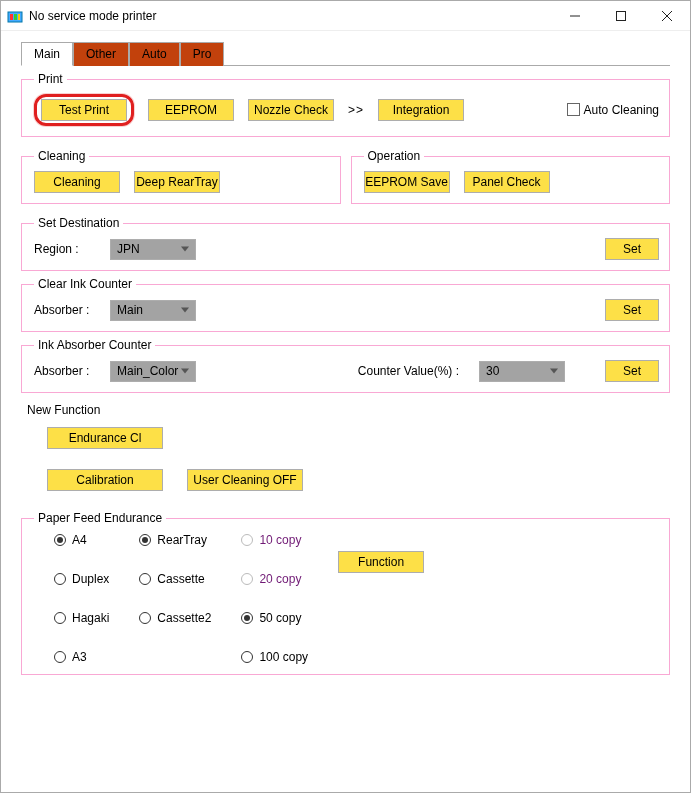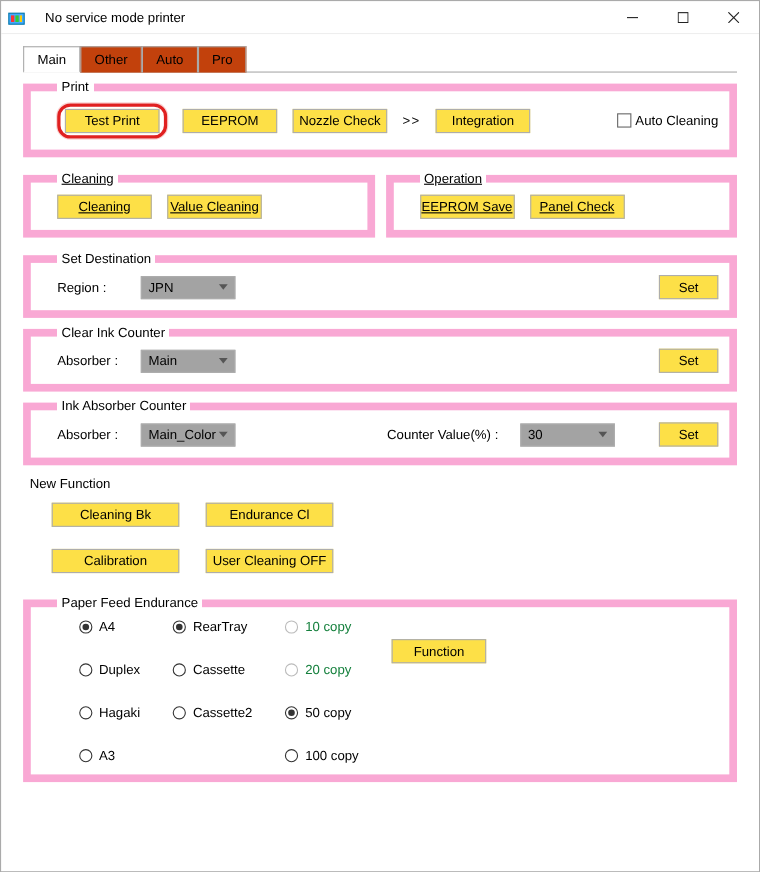--- a/index.html
+++ b/index.html
@@ -1,42 +1,42 @@
 <!DOCTYPE html>
 <html><head>
   <meta charset="utf-8">
   <style>
     * { box-sizing: border-box; font-family: "Segoe UI", Tahoma, sans-serif; font-size: 12px; }
     body { margin: 0; padding: 0; background: #fff; }
     .window { width: 691px; height: 793px; border: 1px solid #aaa; background: #fff; position: relative; }
-    .titlebar { height: 30px; display: flex; align-items: center; padding: 0 0 0 6px; border-bottom: 1px solid #eee; gap: 12px; }
+    .titlebar { height: 30px; display: flex; align-items: center; padding: 0 0 0 6px; border-bottom: 1px solid #eee; }
     .titlebar-icon { width: 16px; height: 16px; margin-right: 6px; }
     .titlebar-icon svg { width:16px; height:16px; }
     .titlebar-title { flex: 1; font-size: 12px; }
     .titlebar-btns { display: flex; }
     .titlebar-btn { width: 46px; height: 30px; display: flex; align-items: center; justify-content: center; }
     .titlebar-btn svg { width: 10px; height: 10px; stroke: #222; stroke-width: 1; fill: none; }
     .content { padding: 10px 20px; }
     .tabs { display: flex; border-bottom: 1px solid #aaa; margin-bottom: 4px; }
     .tab { padding: 4px 12px; border: 1px solid #aaa; border-bottom: none; background: #fff; margin-right: 0; position: relative; top: 1px; }
     .tab.active { background: #fff; border-bottom: 1px solid #fff; }
     .tab:not(.active) { background: #c2410c; }
-    fieldset { border: 7px solid #f9a8d4; margin: 6px 0; padding: 8px 10px 10px 24px; }
+    fieldset { border: 1px solid #f9a8d4; margin: 6px 0; padding: 8px 10px 10px 12px; }
     legend { font-size: 12px; padding: 0 4px; }
     .row { display: flex; align-items: center; gap: 14px; flex-wrap: wrap; }
     .btn { background: #fde047; border: 1px solid #adadad; padding: 3px 0; min-width: 86px; text-align: center; cursor: default; min-height: 22px; display: inline-flex; align-items: center; justify-content: center; }
     .select { border: 1px solid #adadad; background: #a3a3a3; min-width: 86px; height: 21px; display: inline-flex; align-items: center; padding: 0 6px; position: relative; }
     .select::after { content: ""; position: absolute; right: 6px; top: 50%; transform: translateY(-50%); width: 0; height: 0; border-left: 4px solid transparent; border-right: 4px solid transparent; border-top: 5px solid #555; }
     .checkbox { width: 13px; height: 13px; border: 1px solid #666; display: inline-block; margin-right: 4px; vertical-align: middle; }
     .radio { width: 12px; height: 12px; border: 1px solid #333; border-radius: 50%; display: inline-block; margin-right: 6px; vertical-align: middle; position: relative; }
     .radio.checked::after { content: ""; position: absolute; width: 6px; height: 6px; background: #333; border-radius: 50%; top: 50%; left: 50%; transform: translate(-50%,-50%); }
     .radio.disabled { border-color: #bbb; }
-    .radio.disabled + span { color: #15803d; }
+    .radio.disabled + span { color: #701a75; }
     .label { display: inline-block; }
-    .two-col { display: flex; gap: 10px; text-decoration: underline; }
+    .two-col { display: flex; gap: 10px; }
     .two-col > fieldset { flex: 1; }
     .highlight { border: 3px solid #e02020; border-radius: 12px; padding: 2px 4px; display: inline-flex; box-shadow: 0 0 0 1px rgba(224,32,32,.2); }
     .spacer { flex: 1; }
     .arrow-right { font-size: 12px; letter-spacing: 1px; }
     .nf-section { margin-top: 10px; }
     .nf-label { margin: 4px 0 10px 6px; }
     .nf-row { display: flex; gap: 24px; margin-left: 26px; margin-bottom: 20px; }
     .paper-grid { display: flex; gap: 30px; margin-left: 20px; align-items: flex-start; }
     .paper-col { display: flex; flex-direction: column; gap: 25px; }
     .paper-opt { display: flex; align-items: center; white-space: nowrap; }
@@ -104,21 +104,21 @@
           <span>Auto Cleaning</span>
         </span>
       </div>
     </fieldset>
 
     <div class="two-col">
       <fieldset>
         <legend>Cleaning</legend>
         <div class="row">
           <span class="btn">Cleaning</span>
-          <span class="btn">Value Cleaning</span>
+          <span class="btn">Deep RearTray</span>
         </div>
       </fieldset>
       <fieldset>
         <legend>Operation</legend>
         <div class="row">
           <span class="btn">EEPROM Save</span>
           <span class="btn">Panel Check</span>
         </div>
       </fieldset>
     </div>
@@ -158,21 +158,20 @@
         <span class="select">
             <span>30</span>
           </span>
         <span class="btn set-btn" style="margin-left:20px;">Set</span>
       </div>
     </fieldset>
 
     <div class="nf-section">
       <div class="nf-label">New Function</div>
       <div class="nf-row">
-        <span class="btn btn-wide">Cleaning Bk</span>
         <span class="btn btn-wide">Endurance Cl</span>
       </div>
       <div class="nf-row">
         <span class="btn btn-wide">Calibration</span>
         <span class="btn btn-wide">User Cleaning OFF</span>
       </div>
     </div>
 
     <fieldset>
       <legend>Paper Feed Endurance</legend>

